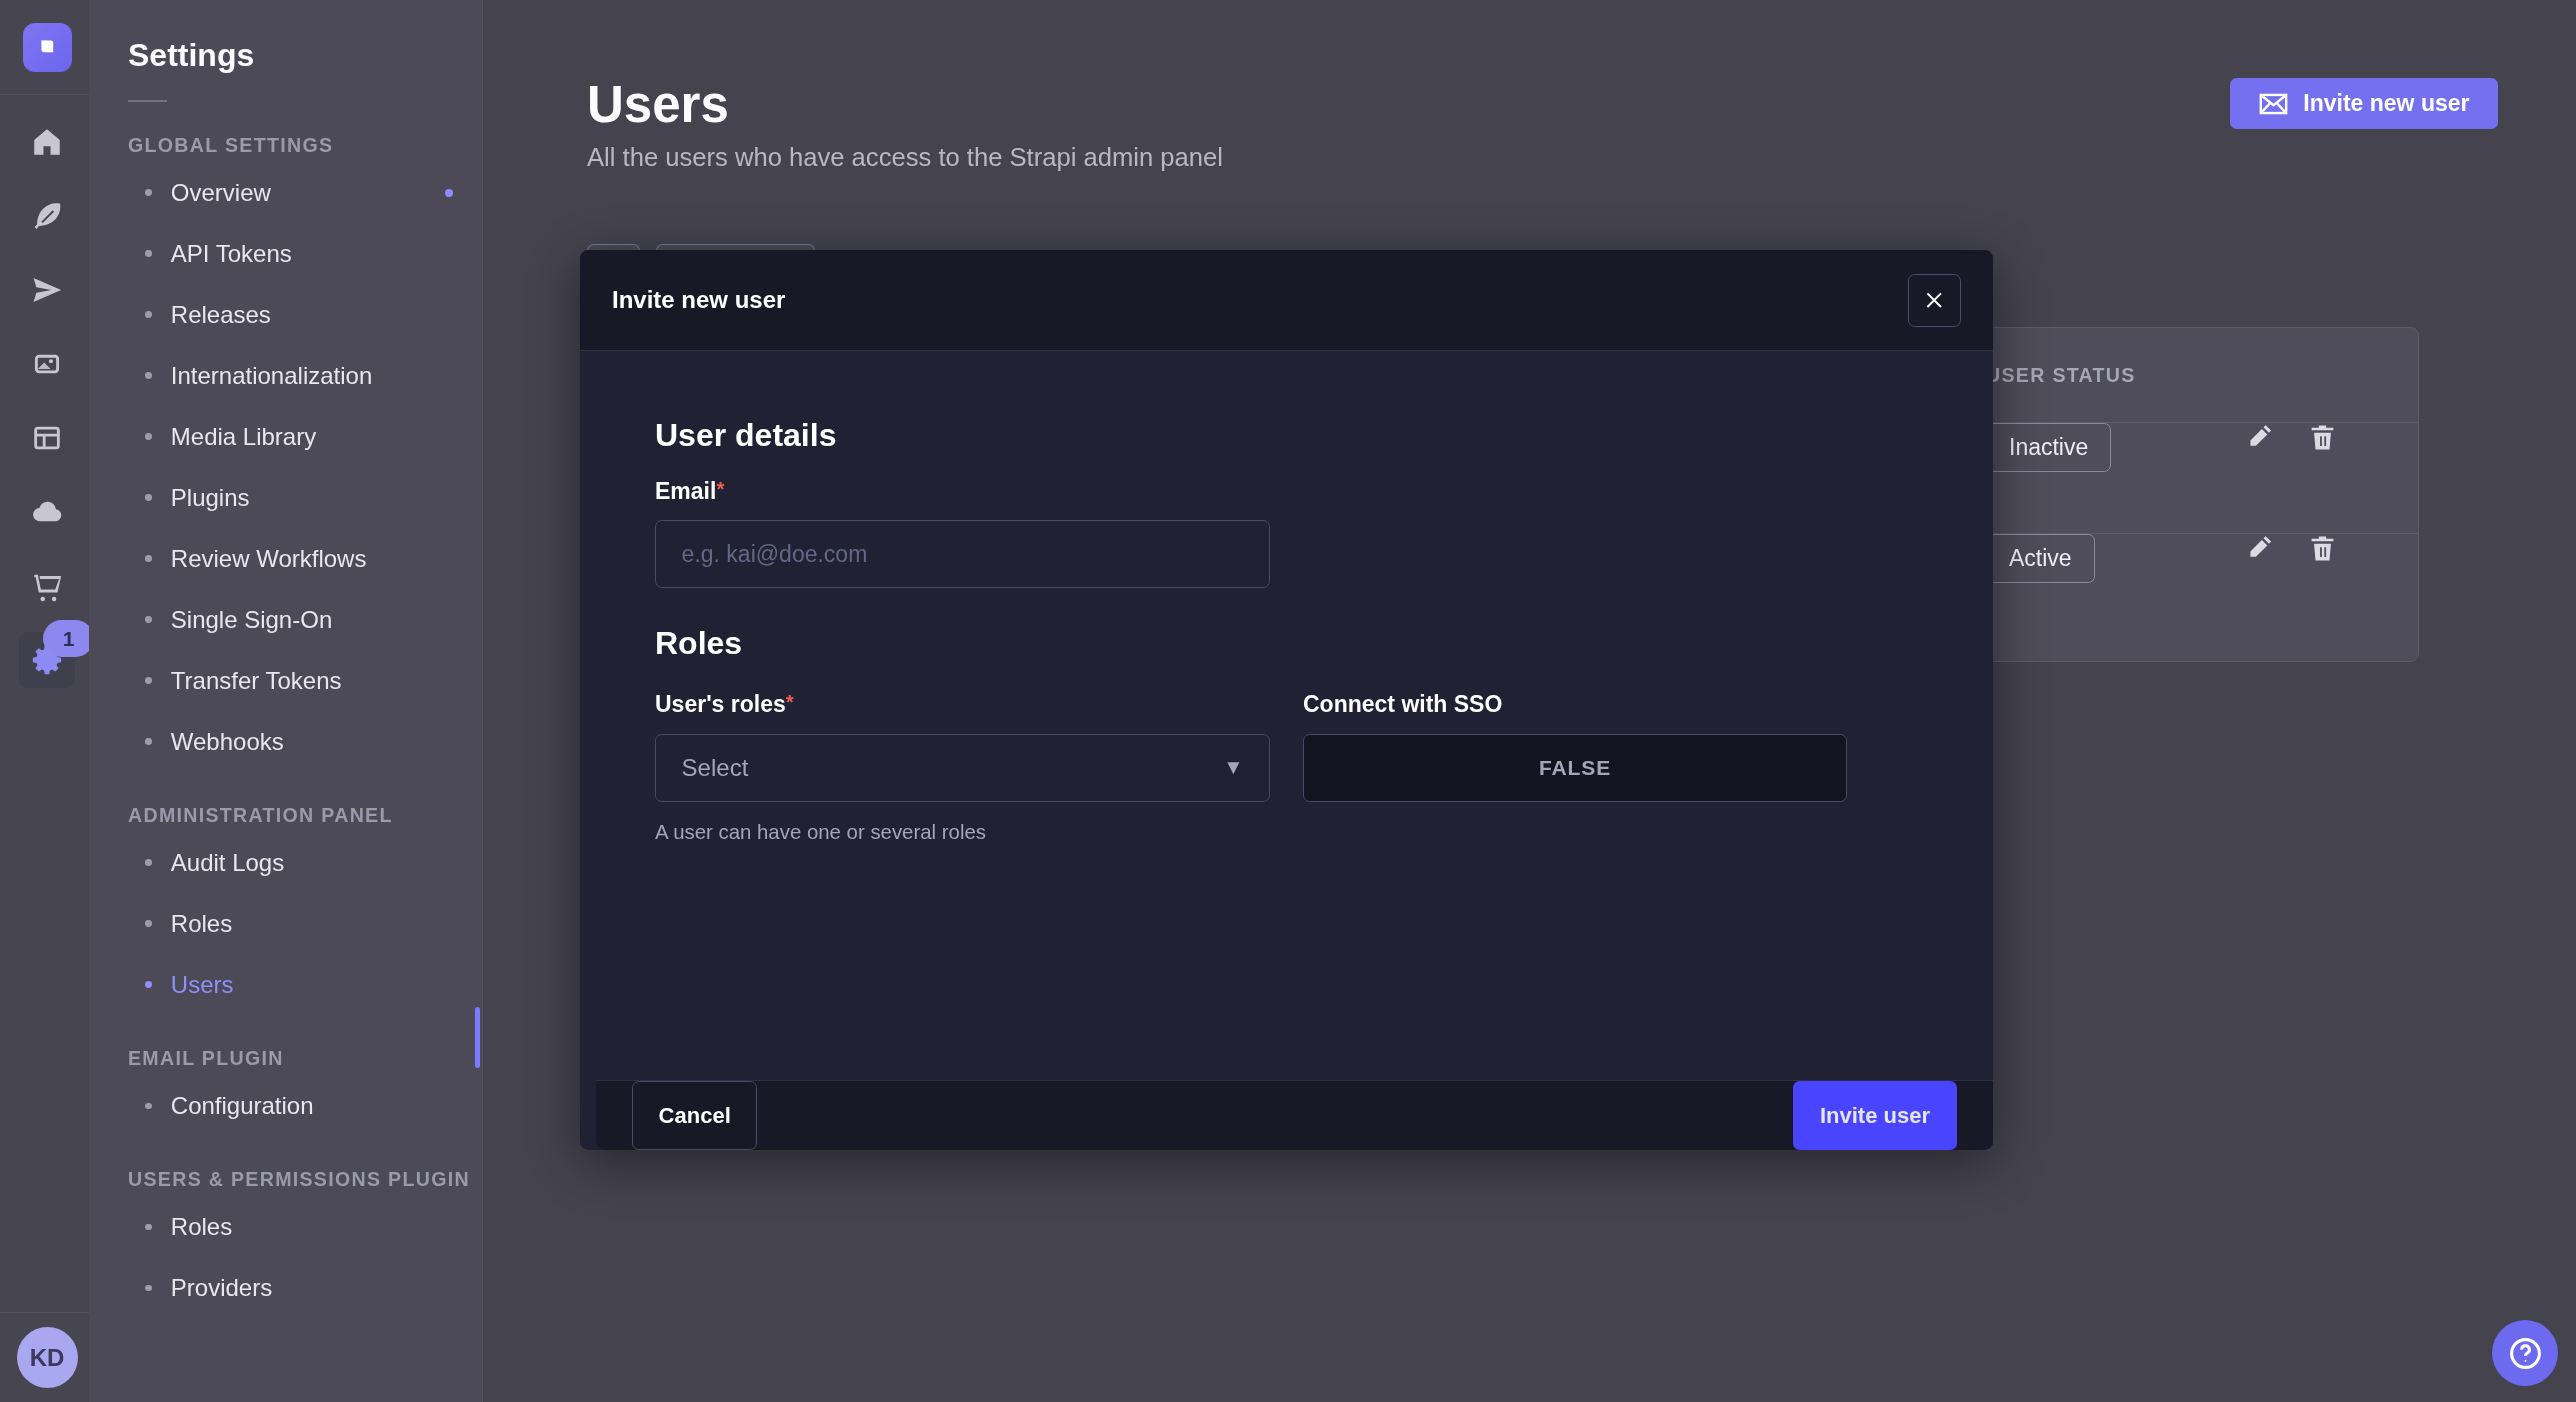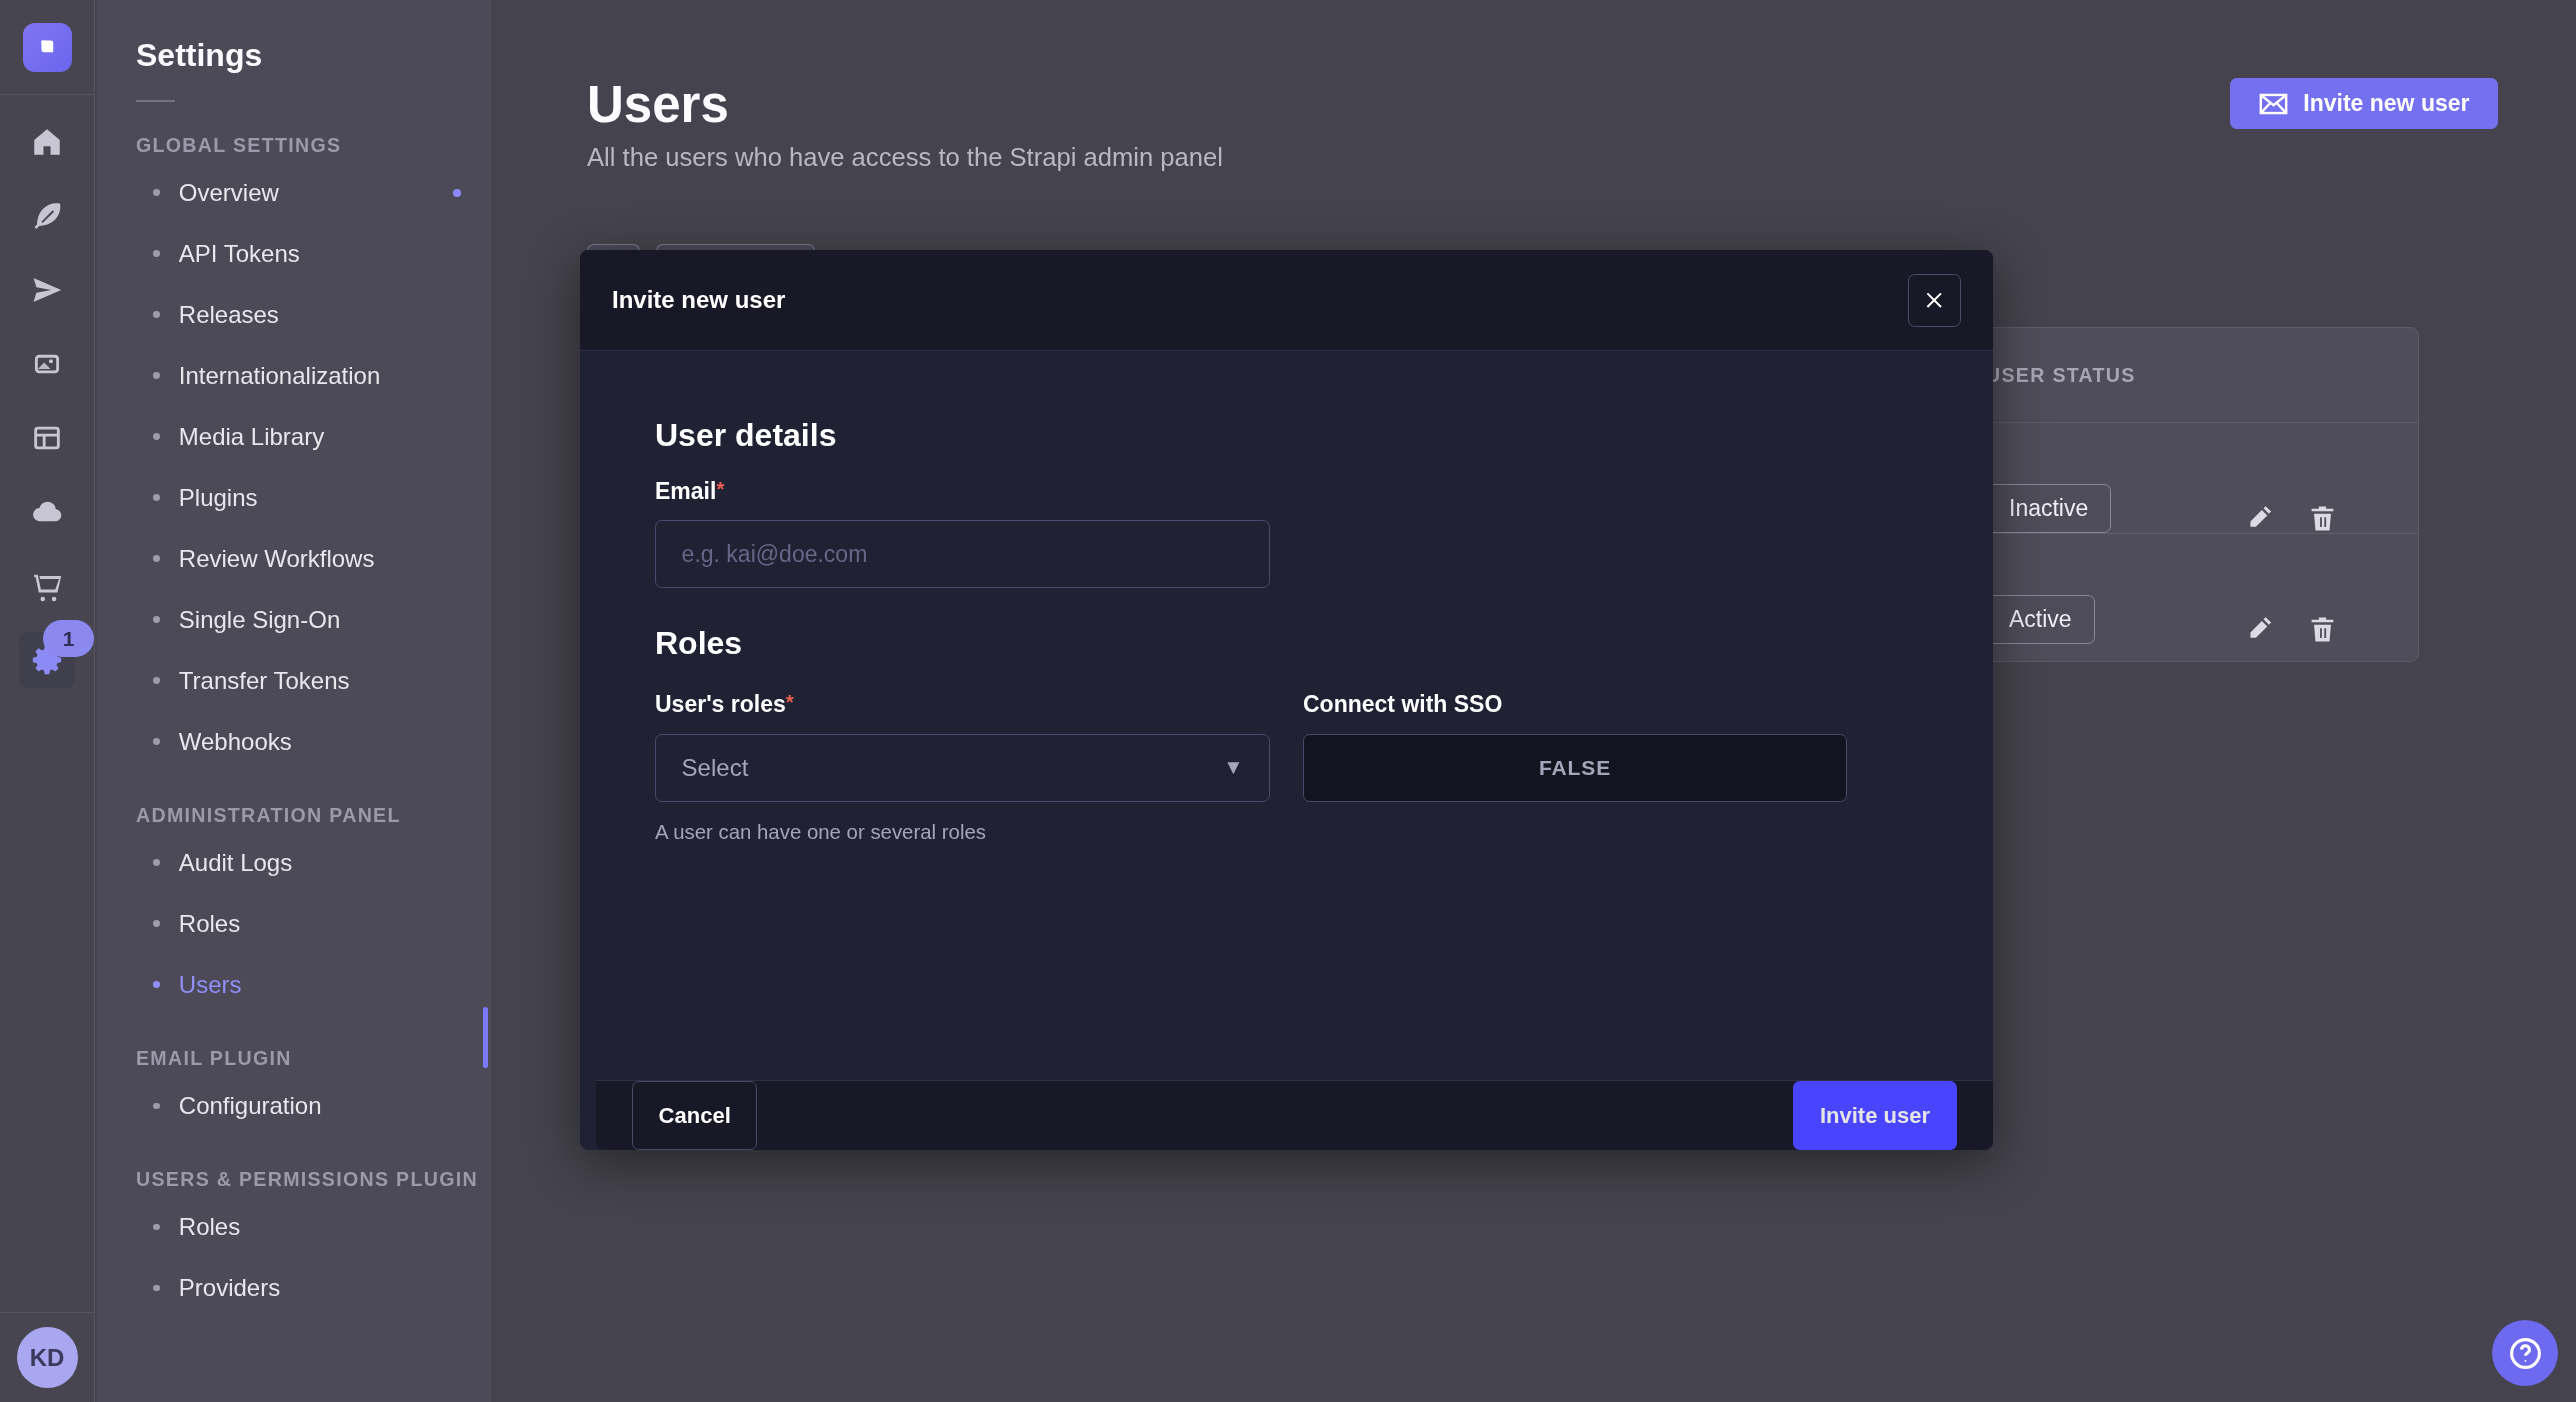--- a/index.html
+++ b/index.html
@@ -47,21 +47,21 @@
   }
   .avatar {
     width:61px; height:61px; border-radius:50%;
     background:#A9A7F0; color:#3B3A5E;
     display:flex; align-items:center; justify-content:center;
     font-size:24px; font-weight:bold; cursor:pointer;
   }
 
   
   .sidebar {
-    position:absolute; left:97px; top:0; width:394px; height:1402px;
+    position:absolute; left:89px; top:0; width:394px; height:1402px;
     background:#4B4A56; border-right:1.7px solid #55545E;
     padding-top:37px;
   }
   .sidebar-title { font-size:32px; font-weight:bold; color:#FBFAFF; margin-left:39px; }
   .sidebar-title-divider { width:39px; height:2.6px; background:#73727E; margin:25.6px 0 0 39px; }
   .side-section-label {
     margin:32px 0 5.1px 39px; font-size:19.6px; font-weight:bold;
     letter-spacing:1.3px; color:#9B9AAB;
   }
   .side-item {
@@ -108,21 +108,21 @@
     position:absolute; left:1439px; top:327px; width:489px; height:335px;
     background:#4E4D59; border:0.9px solid #5D5C68; border-radius:8.5px;
     overflow:hidden;
   }
   .table-card .thead {
     height:94px; display:flex; align-items:center; padding-left:55px;
     font-size:19.6px; font-weight:bold; letter-spacing:1.3px; color:#A7A6B4;
   }
   .table-card .trow {
     height:111px; border-top:0.9px solid #5D5C68;
-    display:flex; align-items:flex-end; padding:0 81px 0 55px;
+    display:flex; align-items:flex-start; padding:0 81px 0 55px;
   }
   .status-badge {
     display:inline-block; border:1.7px solid #8A89A0; border-radius:6.8px;
     padding:10.2px 22px; font-size:23px; color:#EFEFF6;
   }
   .row-actions { margin-left:auto; display:flex; gap:34px; }
   .row-action-btn {
     background:none; border:none; padding:0; cursor:pointer; color:#DCDBE4;
     display:flex; align-items:center;
   }

